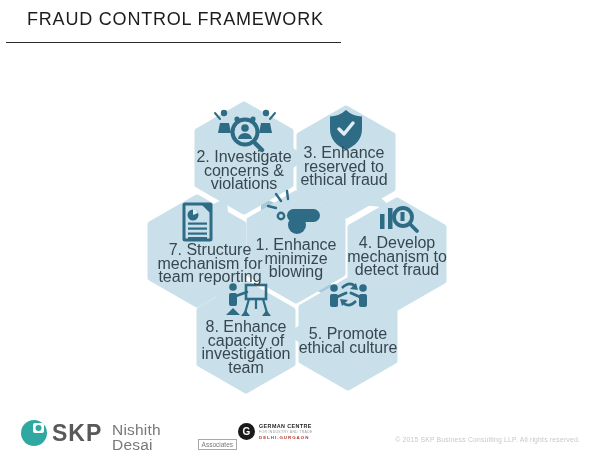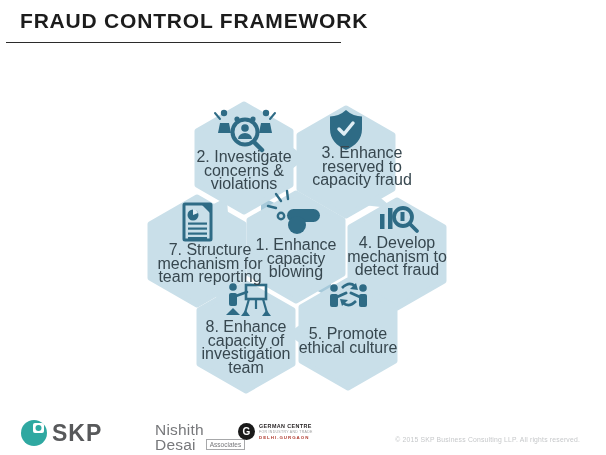--- a/index.html
+++ b/index.html
@@ -2,22 +2,22 @@
 <html style="--hex-fill: #c9dfe9; --hex-tail: #a6c9da; --icon: #2e6b85; --label-text: #37474f; --title-text: #1c1c1c; --skp-teal: #2fa8a1; --german-red: #b03a2e; --copyright-gray: #c6c8ca;"><head>
 <meta charset="utf-8">
 <style>
   html,body{margin:0;padding:0;}
   body{
     width:606px;height:455px;position:relative;overflow:hidden;
     background:#ffffff;font-family:"Liberation Sans",sans-serif;
   }
   
   .page-title{
-    position:absolute;left:20px;top:9px;
-    font-size:21px;font-weight:bold;letter-spacing:.8px;
+    position:absolute;left:27px;top:9px;
+    font-size:18px;font-weight:normal;letter-spacing:.8px;
     color:var(--title-text);
   }
   .title-rule{
     position:absolute;left:6px;top:42px;width:335px;height:1px;
     background:#2b2b2b;
   }
   
   .diagram-svg{position:absolute;left:0;top:0;}
   .hex{fill:var(--hex-fill);stroke:var(--hex-fill);stroke-width:5;stroke-linejoin:round;}
   .tail{fill:var(--hex-fill);stroke:var(--hex-fill);stroke-width:2;stroke-linejoin:round;}
@@ -27,21 +27,21 @@
   .hex-label{
     position:absolute;width:110px;text-align:center;
     font-size:16px;line-height:13.5px;color:var(--label-text);
   }
   
   .footer{position:absolute;left:0;top:414px;width:606px;height:41px;}
   .skp-logo{position:absolute;left:20px;top:5px;display:flex;align-items:center;}
   .skp-text{font-size:23px;font-weight:bold;color:#58595b;letter-spacing:1px;margin-left:4px;}
   .nd-block{position:absolute;left:112px;top:8px;width:125px;}
   .nd-row{display:flex;align-items:flex-end;}
-  .nd-name{font-size:15.5px;color:#77787b;letter-spacing:.2px;line-height:15px;margin-left:43px;}
+  .nd-name{font-size:15.5px;color:#77787b;letter-spacing:.2px;line-height:15px;}
   .nd-assoc{font-size:6.5px;color:#77787b;border:1px solid #a7a8aa;padding:1px 3px;margin-left:2px;margin-bottom:2px;}
   .gc-block{position:absolute;left:238px;top:9px;display:flex;align-items:center;}
   .gc-circle{width:17px;height:17px;border-radius:50%;background:#1a1a1a;color:#ffffff;
     display:flex;align-items:center;justify-content:center;font-size:10px;font-weight:bold;}
   .gc-text{margin-left:4px;}
   .gc-name{font-size:5.4px;font-weight:bold;color:#231f20;letter-spacing:.4px;}
   .gc-sub{font-size:3.5px;color:#9b9b9b;letter-spacing:.3px;margin-top:.5px;}
   .gc-city{font-size:4.4px;font-weight:bold;color:var(--german-red);letter-spacing:1px;margin-top:1.5px;}
   .copyright{
     position:absolute;right:26px;top:22px;
@@ -143,31 +143,31 @@
     <path d="M193,215 L193,209 A6,6 0 0 1 198,213 z" fill="#dfeef5"></path>
     <rect class="ic-f" x="188" y="222.5" width="19" height="2.2"></rect>
     <rect class="ic-f" x="188" y="227.5" width="19" height="2.2"></rect>
     <rect class="ic-f" x="188" y="232.5" width="19" height="2.2"></rect>
     <rect class="ic-f" x="188" y="237" width="19" height="2.2"></rect>
   </g>
 </svg>
 
 <div class="hex-label" style="left:241px;top:238px">
   <div>1. Enhance</div>
-  <div>capacity blowing</div>
+  <div>minimize blowing</div>
 </div>
 <div class="hex-label" style="left:189px;top:150px">
   <div>2. Investigate</div>
   <div>concerns &amp;</div>
   <div>violations</div>
 </div>
-<div class="hex-label" style="left:307px;top:146px">
+<div class="hex-label" style="left:289px;top:146px">
   <div>3. Enhance</div>
   <div>reserved to</div>
-  <div>capacity fraud</div>
+  <div>ethical fraud</div>
 </div>
 <div class="hex-label" style="left:342px;top:236px">
   <div>4. Develop</div>
   <div>mechanism to</div>
   <div>detect fraud</div>
 </div>
 <div class="hex-label" style="left:293px;top:327px">
   <div>5. Promote</div>
   <div>ethical culture</div>
 </div>

